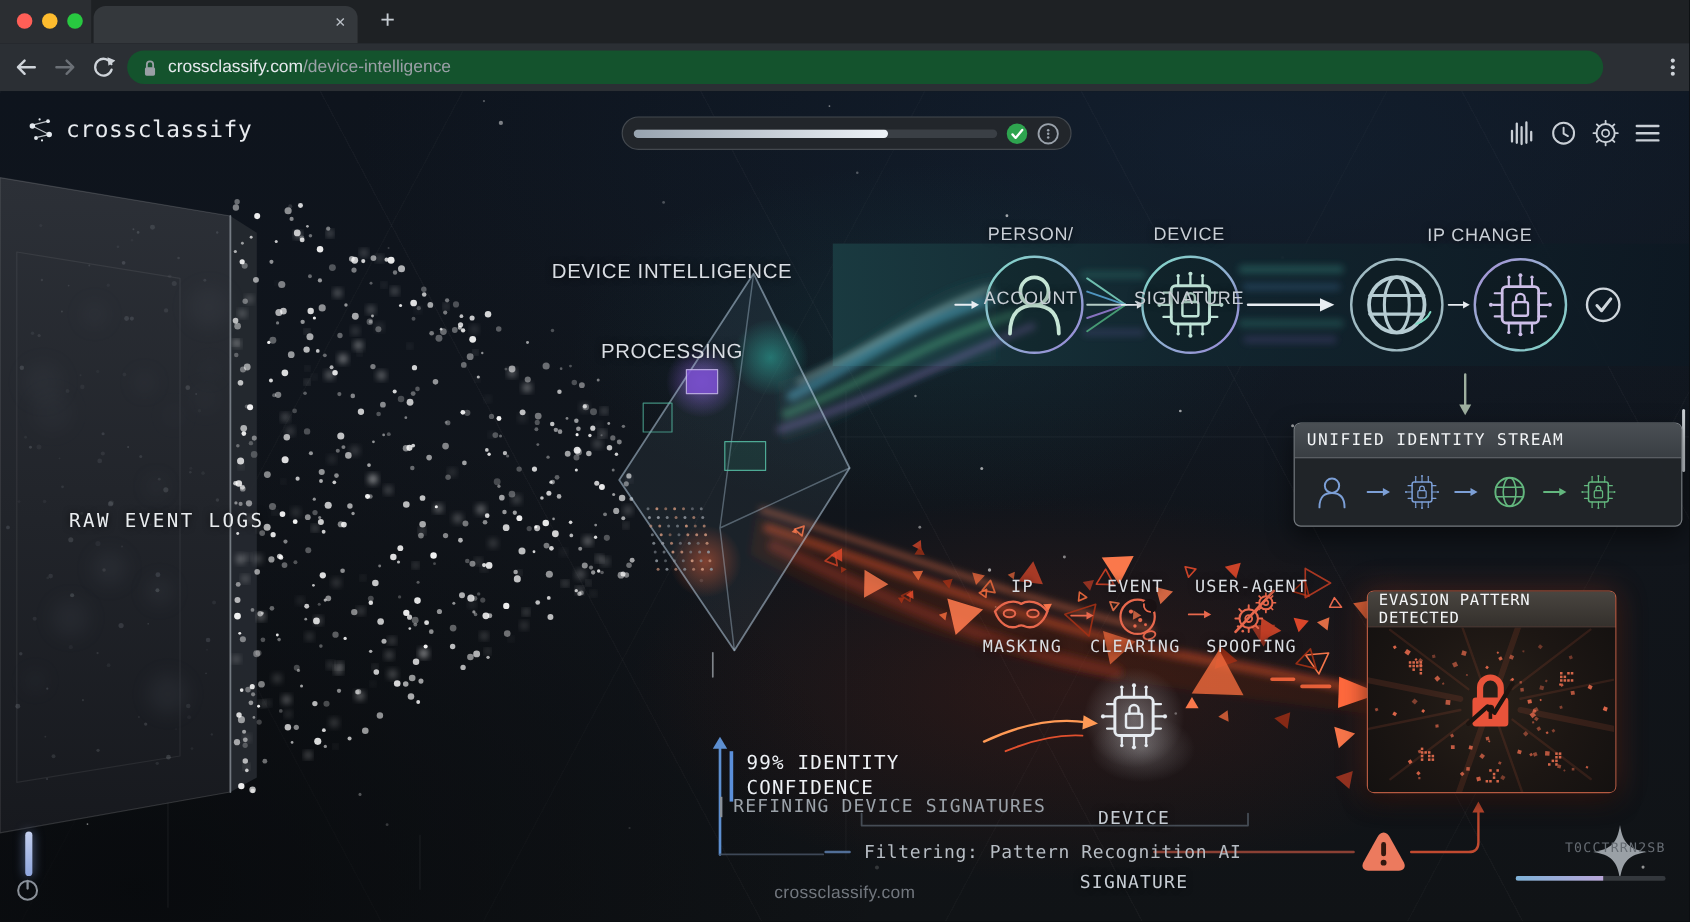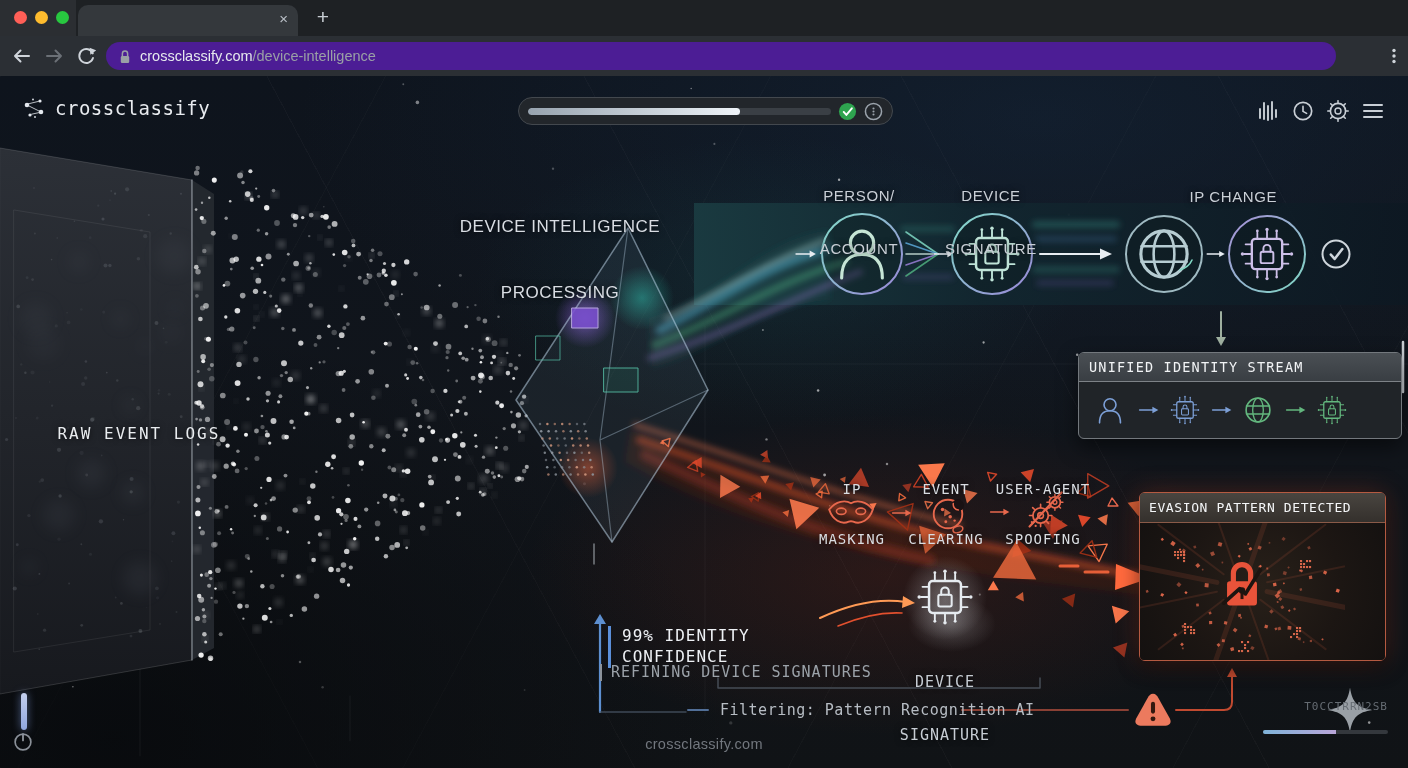--- a/index.html
+++ b/index.html
@@ -16,21 +16,21 @@
   .tabstrip{position:absolute;left:0;top:0;width:1408px;height:36px;background:#1e2124;}
   .trafficpad{position:absolute;left:0;top:0;width:76px;height:36px;background:#2b2e32;}
   .dot{width:13px;height:13px;border-radius:50%;display:inline-block;}
   .tab{position:absolute;left:78px;top:5px;width:220px;height:31px;background:#34383c;
        border-radius:10px 10px 0 0;}
   .tabx{position:absolute;right:10px;top:5px;color:#b9bfc6;font-size:15px;cursor:default;}
   .newtab{position:absolute;left:310px;top:4px;width:26px;height:26px;color:#c6ccd2;
           font-size:21px;line-height:25px;text-align:center;}
   .navbar{position:absolute;left:0;top:36px;width:1408px;height:40px;background:#2b2f34;}
   .urlbar{position:absolute;left:106px;top:6px;width:1230px;height:28px;border-radius:14px;
-          background:#4c1d95;display:flex;align-items:center;padding:0 12px;box-sizing:border-box;gap:8px;}
+          background:#14532d;display:flex;align-items:center;padding:0 12px;box-sizing:border-box;gap:8px;}
   .urlhost{color:#e6e9ed;font-size:14.5px;}
   .urlpath{color:#9aa0a6;font-size:14.5px;}
 
   
   .page{position:absolute;left:0;top:76px;width:1408px;height:692px;overflow:hidden;
     background:
       radial-gradient(520px 230px at 63% 72%, rgba(150,42,18,.20), transparent 70%),
       radial-gradient(430px 210px at 55% 30%, rgba(28,105,105,.16), transparent 70%),
       radial-gradient(1200px 520px at 74% 6%, rgba(28,56,88,.28), transparent 62%),
       radial-gradient(900px 600px at 8% 96%, rgba(6,8,11,.75), transparent 70%),
@@ -50,21 +50,21 @@
   .hicons svg{cursor:default;}
 
   
   .panel{position:absolute;border-radius:6px;box-sizing:border-box;}
   .unified{left:1078px;top:276px;width:324px;height:87px;background:rgba(33,37,41,.94);
            border:1px solid #73787d;box-shadow:0 8px 20px rgba(0,0,0,.5);}
   .phead{height:28px;display:flex;align-items:center;padding:0 10px;
          background:linear-gradient(#4a4f54,#393e43);border-bottom:1px solid #7d8287;
          border-radius:5px 5px 0 0;}
   .phead span{color:#f2f4f6;font-size:13.5px;letter-spacing:1.2px;}
-  .evasion{left:1139px;top:416px;width:247px;height:169px;background:#1b1e22;
+  .evasion{left:1139px;top:416px;width:208px;height:169px;background:#1b1e22;
            border:1.5px solid #b55a41;box-shadow:0 0 26px rgba(205,75,42,.28),0 8px 18px rgba(0,0,0,.5);}
   .evhead{height:29px;display:flex;align-items:center;padding:0 9px;
           background:linear-gradient(#494540,#34302c);border-bottom:1px solid #8a5a48;
           border-radius:4px 4px 0 0;}
   .evhead span{color:#f4f6f8;font-size:13px;letter-spacing:.6px;}
   .evbody{position:relative;height:137px;border-radius:0 0 4px 4px;overflow:hidden;
           background:radial-gradient(circle at 50% 46%, #282019 0%, #1c1613 55%, #141110 100%);}
 
   .confbox{position:absolute;left:608px;top:550px;border-left:3px solid #5b8fd9;padding-left:11px;
            color:#eef1f5;font-size:16px;line-height:1.3;letter-spacing:1px;}

